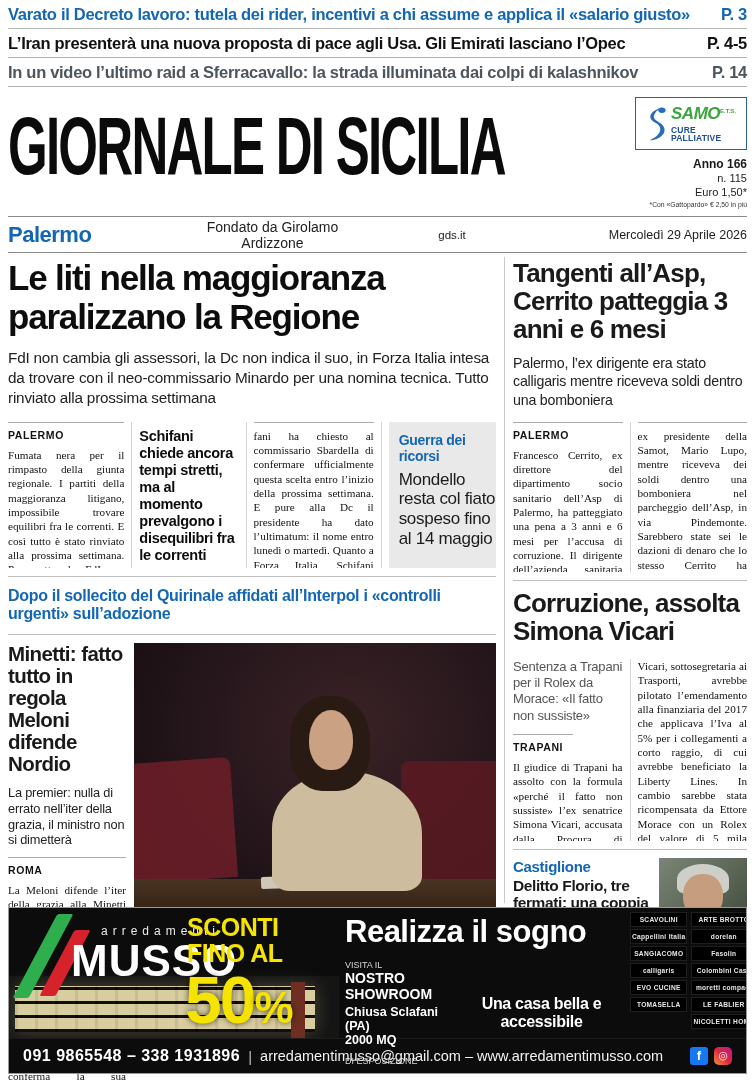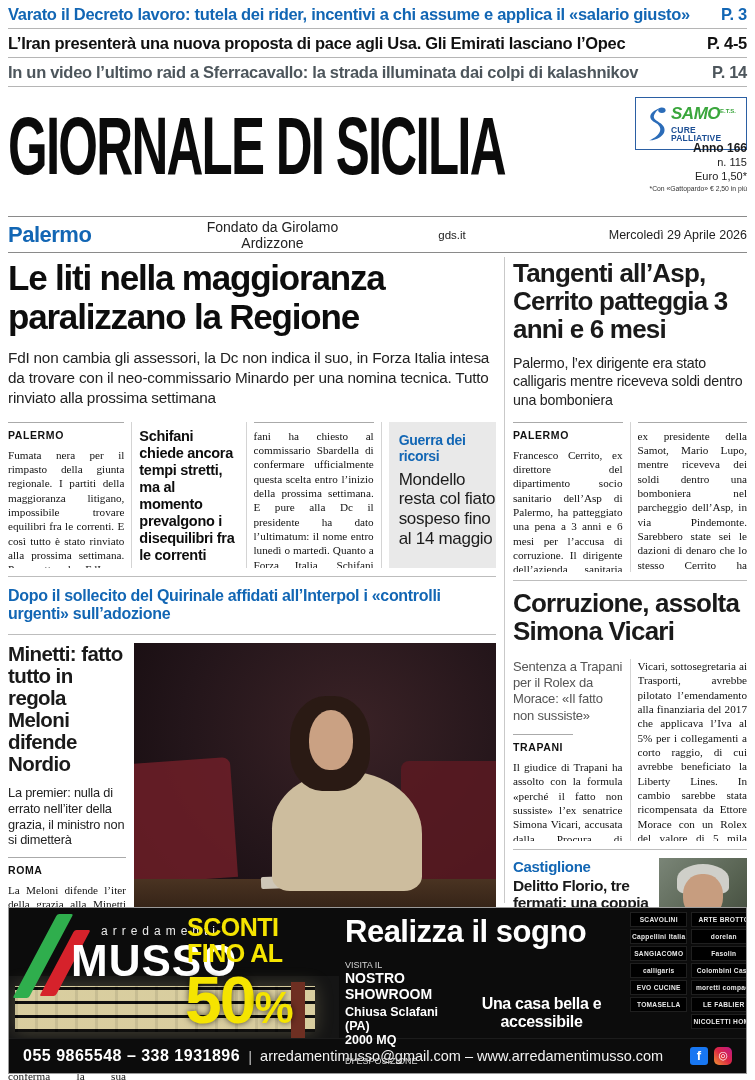--- a/index.html
+++ b/index.html
@@ -31,21 +31,21 @@
     transform:scale(0.88,1.42); transform-origin:left top; white-space:nowrap;
   }
   .samo {
     position:absolute; right:8px; top:10px; width:112px; height:53px;
     border:1px solid #2b5fa3; background:#fff; display:flex; align-items:center; padding:2px 4px;
   }
   .samo-text { line-height:1; }
   .samo-name { color:#3aa63c; font-weight:700; font-size:17px; font-style:italic; letter-spacing:-0.5px; }
   .samo-ets { color:#3aa63c; font-size:6px; font-weight:700; vertical-align:super; }
   .samo-tag { color:#1d4f94; font-weight:700; font-size:8.5px; margin-top:4px; letter-spacing:0.2px; }
-  .issue { position:absolute; right:8px; top:54px; text-align:right; line-height:1.25; }
+  .issue { position:absolute; right:8px; top:70px; text-align:right; line-height:1.25; }
   .issue .anno { font-weight:700; font-size:12px; }
   .issue .num, .issue .price { font-size:11px; color:#222; }
   .issue .note { font-size:6.8px; color:#333; margin-top:1px; }
 
   
   .dateband {
     margin:0 8px; height:37px; border-top:1px solid #8a8a8a; border-bottom:1px solid #8a8a8a;
     display:grid; grid-template-columns:170px 1fr 170px 210px; align-items:center;
   }
   .edition { color:#1266b4; font-weight:700; font-size:22px; letter-spacing:-0.5px; }
@@ -374,21 +374,21 @@
           <div class="brand">dorelan</div>
           <div class="brand">Fasolin</div>
           <div class="brand">Colombini Casa</div>
           <div class="brand">moretti compact</div>
           <div class="brand">LE FABLIER</div>
           <div class="brand">NICOLETTI HOME</div>
         </div>
       </div>
     </div>
     <div class="ad-contact">
-      <span class="phones">055 9865548 – 338 1931896</span>
+      <span class="phones">091 9865548 – 338 1931896</span>
       <span class="contact-sep">|</span>
       <span class="web">arredamentimusso@gmail.com – www.arredamentimusso.com</span>
       <span class="social">
         <span class="fb">f</span>
         <span class="ig">◎</span>
       </span>
     </div>
   </footer>
 
 </div>

